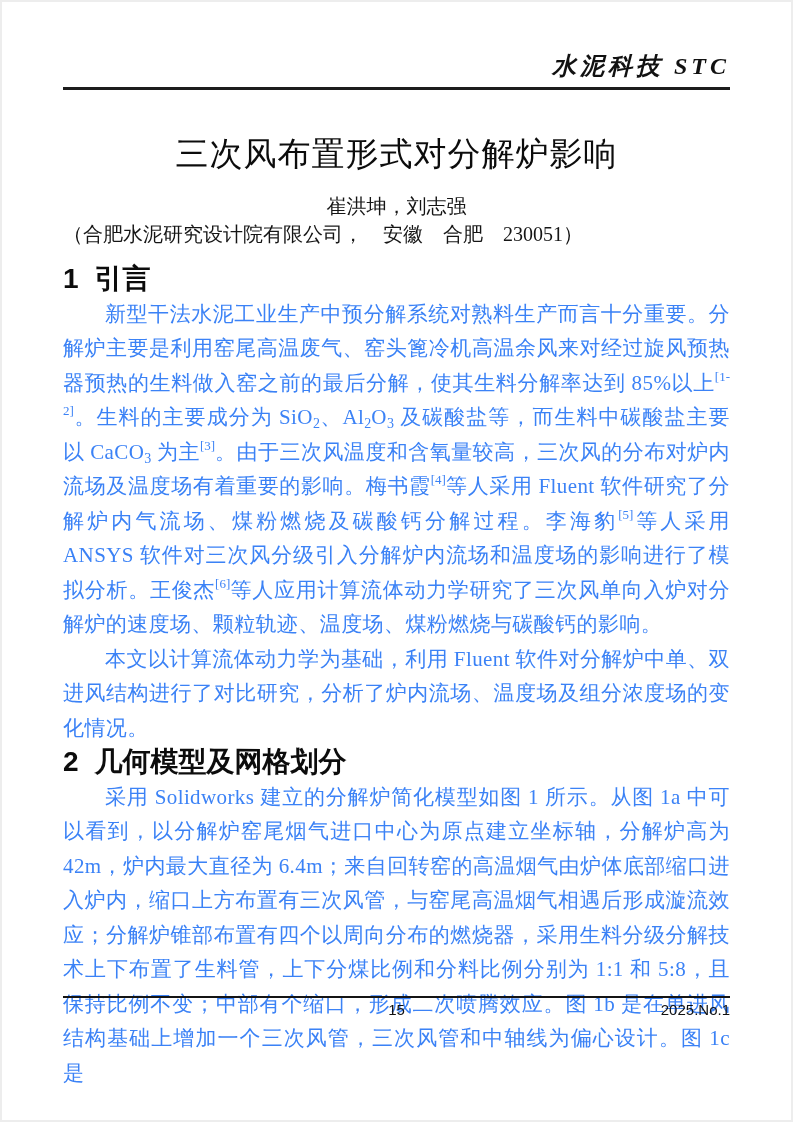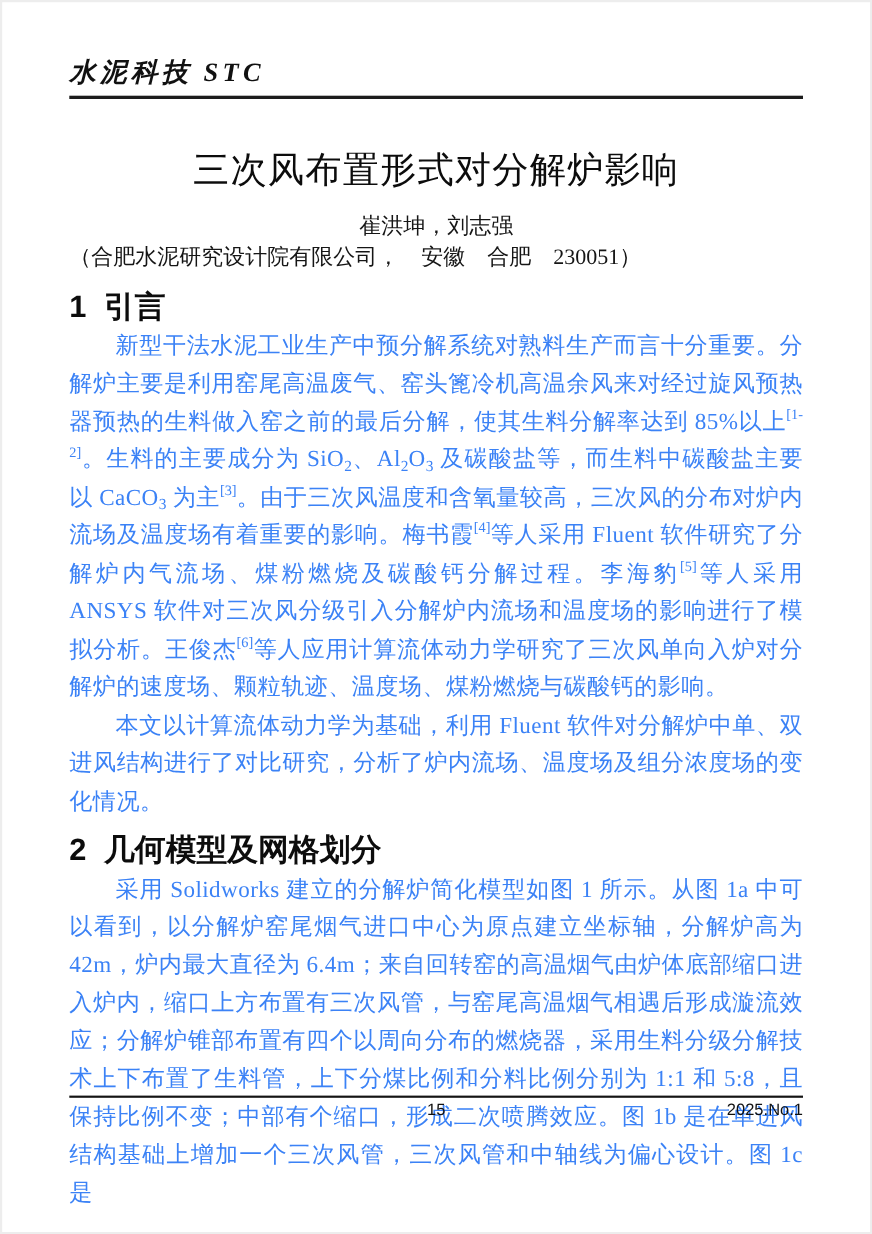--- a/index.html
+++ b/index.html
@@ -16,21 +16,21 @@
     overflow: hidden;
     box-shadow: inset 0 0 0 2px #ededed;
   }
   .content {
     position: absolute;
     left: 63px; right: 63px; top: 0;
   }
   
   .journal-title {
     margin-top: 50px;
-    text-align: left;
+    text-align: right;
     font-size: 24px;
     letter-spacing: 4px;
     font-weight: 600;
     font-style: italic;
     color: #111;
   }
   .header-rule {
     margin-top: 5px;
     border-top: 3px solid #1c1c1c;
     height: 0;
@@ -63,21 +63,21 @@
   
   .section-heading {
     font-family: "Liberation Sans", "DejaVu Sans", sans-serif;
     font-weight: bold;
     font-size: 28px;
     line-height: 34.5px;
     color: #0c0c0c;
   }
   .section-heading .sec-num { display: inline-block; margin-right: 16px; }
   .section-1 .section-heading { margin-top: 14px; }
-  .section-2 .section-heading { margin-top: 11px; }
+  .section-2 .section-heading { margin-top: 0; }
   .para {
     font-size: 21px;
     line-height: 34.5px;
     text-align: justify;
     text-indent: 2em;
     letter-spacing: 0.4px;
     color: #3b82f6;
   }
   .para sup {
     font-size: 13px;

